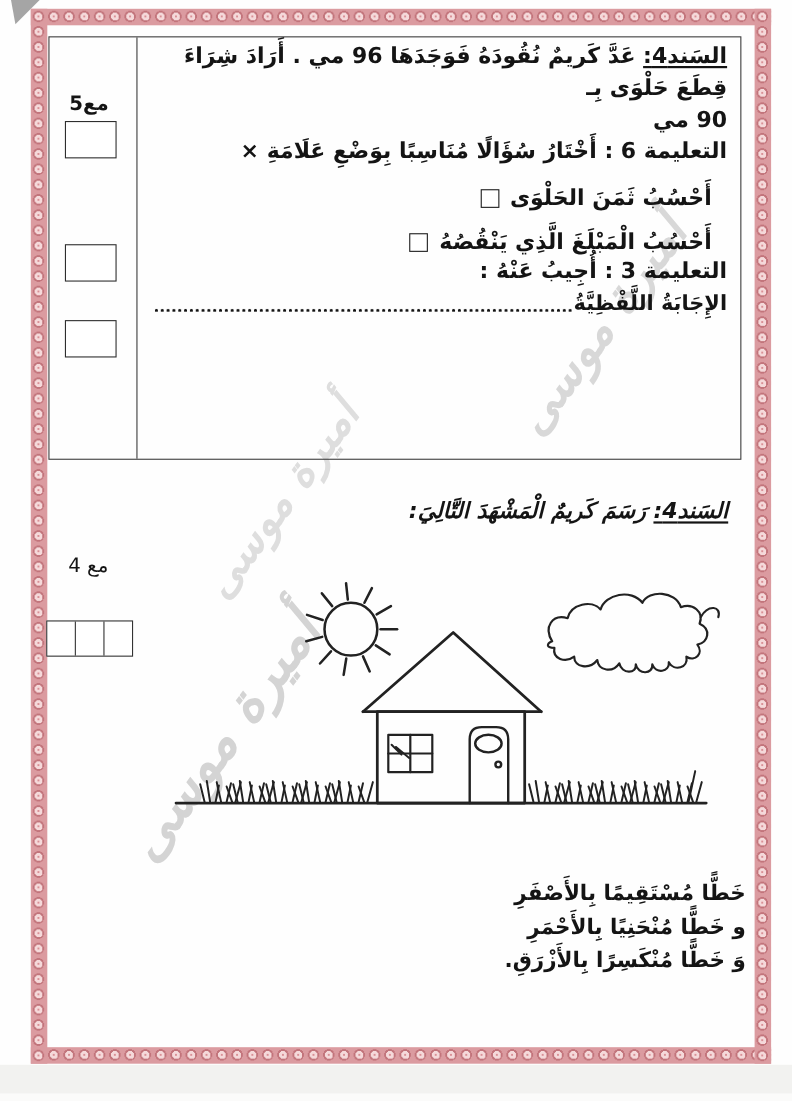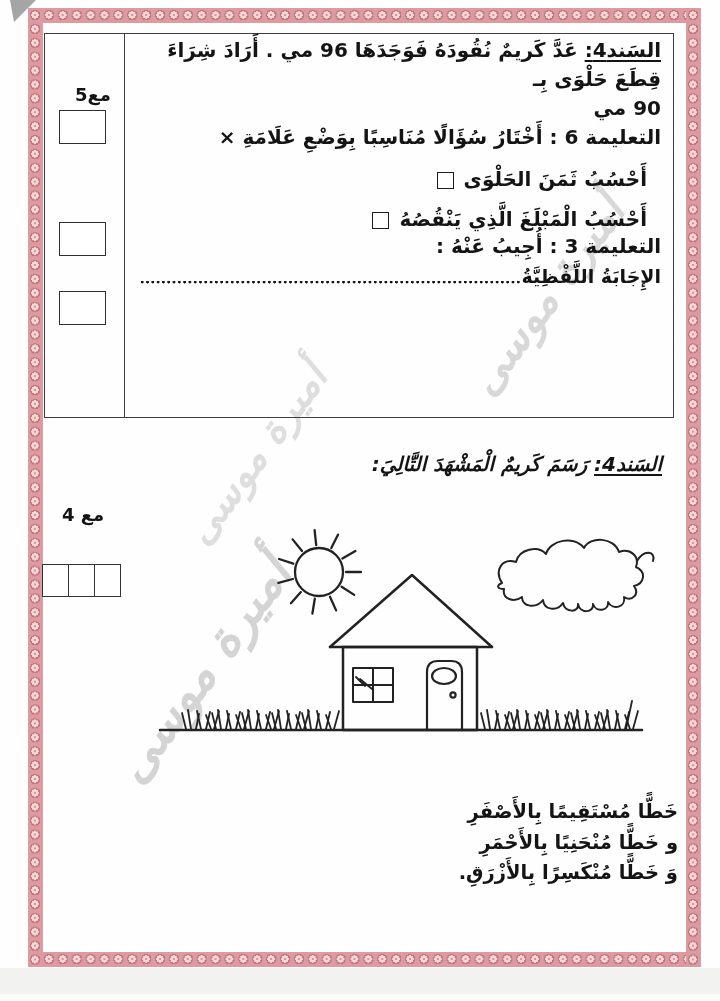--- a/index.html
+++ b/index.html
@@ -21,21 +21,21 @@
       font-family:"DejaVu Serif",serif;font-style:italic;font-weight:700;
       color:#ababab;letter-spacing:7px;pointer-events:none;}
   .wm1{left:70px;top:640px;font-size:50px;opacity:.5;transform:rotate(-54deg);}
   .wm2{left:430px;top:270px;font-size:44px;opacity:.45;transform:rotate(-54deg);}
   .wm3{left:150px;top:430px;font-size:40px;opacity:.38;transform:rotate(-54deg);}
 
   
   .s1{position:absolute;left:44px;top:33px;width:630px;height:385px;
       border:1.5px solid #3d3d3d;box-sizing:border-box;background:transparent;}
   .s1-left{position:absolute;left:0;top:0;bottom:0;width:79px;border-right:1.5px solid #3d3d3d;}
-  .score-label{position:absolute;left:30px;top:50px;font-size:18px;font-weight:700;direction:rtl;}
+  .score-label{position:absolute;left:18px;top:50px;font-size:18px;font-weight:700;direction:rtl;}
   .score-box{position:absolute;left:14px;width:45px;height:32px;border:1.5px solid #2e2e2e;background:#fff;}
   .score-box.b1{top:76px;}
   .score-box.b2{top:188px;}
   .score-box.b3{top:257px;}
 
   .s1-main{position:absolute;left:81px;right:0;top:0;bottom:0;
            direction:rtl;text-align:right;padding:2px 12px 0 14px;box-sizing:border-box;}
   .s1-main p{margin:0;}
   .line{font-size:20px;font-weight:700;line-height:29px;}
   .intro{margin-top:8px;}
@@ -47,21 +47,21 @@
       vertical-align:middle;margin-inline-start:10px;}
   .instr3{margin-top:13px;}
   .ans{display:flex;align-items:flex-end;margin-top:1px;font-size:19px;font-weight:700;line-height:28px;}
   .dots{flex:1;height:5px;margin-bottom:5px;
         background-image:radial-gradient(circle at 2.2px 2.2px,#141414 1.15px,rgba(0,0,0,0) 1.5px);
         background-size:5.3px 5px;background-repeat:repeat-x;background-position:left bottom;}
 
   
   .s2-head{position:absolute;right:43px;top:437px;margin:15px;direction:rtl;text-align:right;
            font-size:20px;font-weight:700;font-style:italic;}
-  .score2-label{position:absolute;left:62px;top:504px;font-size:18px;font-weight:700;direction:rtl;}
+  .score2-label{position:absolute;left:62px;top:504px;font-size:18px;font-weight:400;direction:rtl;}
   .score2-row{position:absolute;left:42px;top:564px;display:flex;border:1.4px solid #333;background:#fff;}
   .score2-row .cell{width:25px;height:31px;border-left:1.4px solid #333;}
   .score2-row .cell:first-child{border-left:none;}
 
   .scene{position:absolute;left:150px;top:520px;}
   .scene *{vector-effect:non-scaling-stroke;}
 
   .coloring{position:absolute;right:42px;top:797px;direction:rtl;text-align:right;}
   .coloring p{margin:0;font-size:19.5px;font-weight:700;line-height:30.5px;}
 

